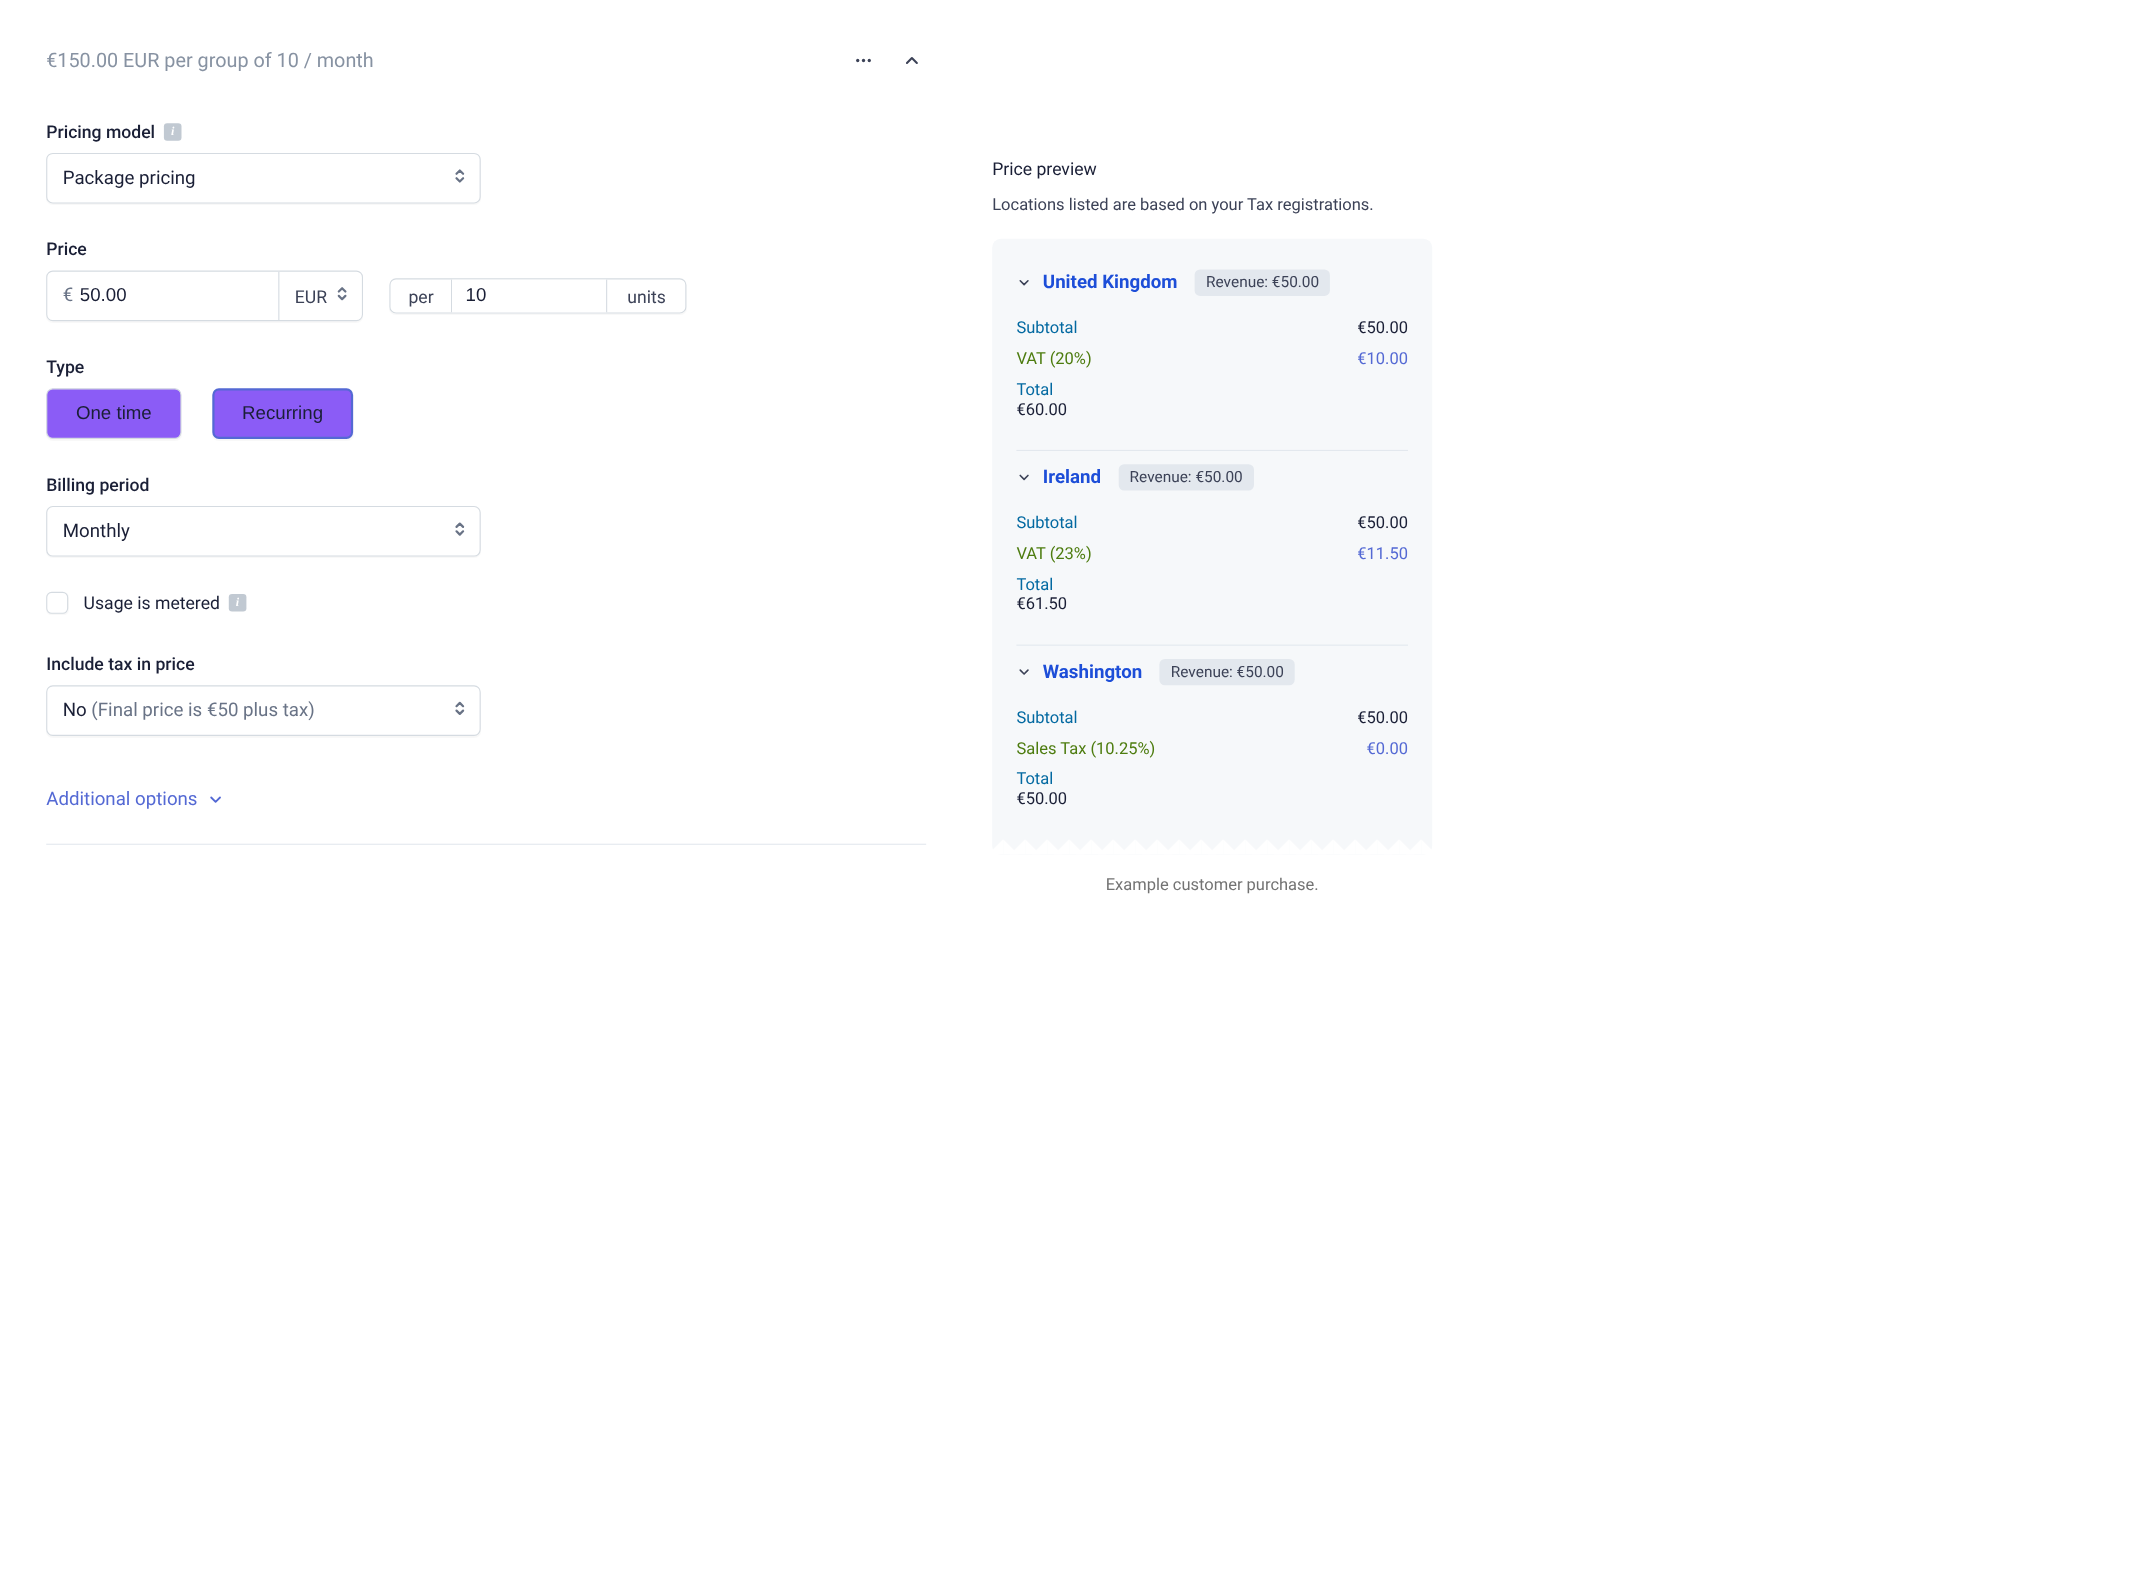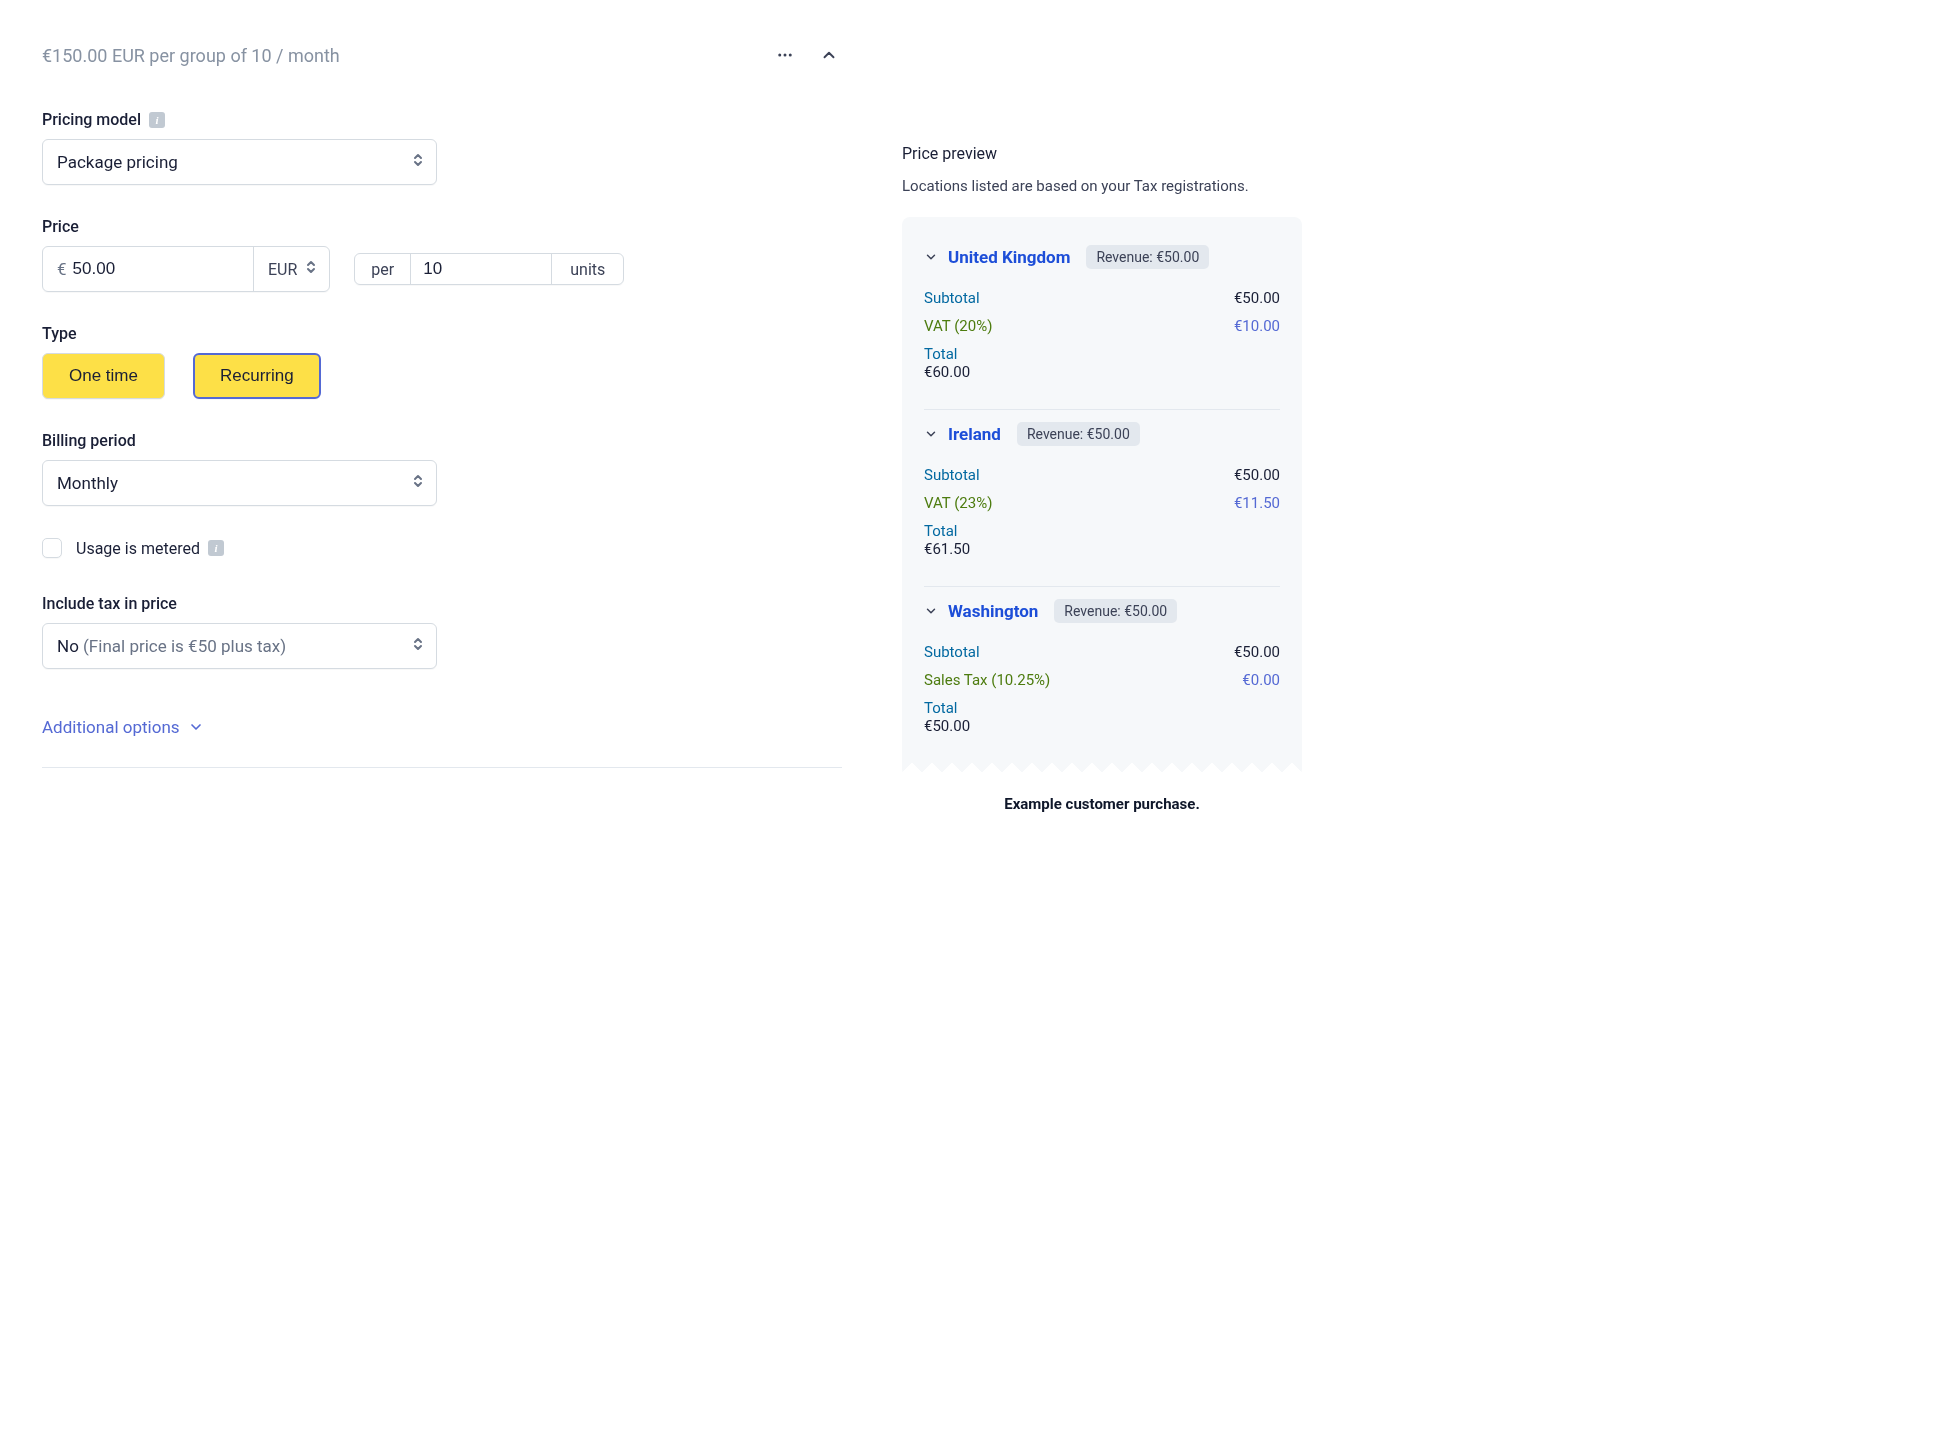--- a/index.html
+++ b/index.html
@@ -165,21 +165,21 @@
   align-items: center;
   padding: 0 18px;
   font-size: 16px;
   color: #3c4257;
   border-left: 1px solid #d5dbe1;
 }
 
 .type-toggle { display: flex; gap: 28px; }
 .type-btn {
   border: 1px solid #d5dbe1;
-  background: #fde047;
+  background: #8b5cf6;
   border-radius: 6px;
   padding: 12px 26px;
   font-size: 17px;
   color: #1a1f36;
   cursor: pointer;
   box-shadow: 0 1px 1px rgba(0,0,0,0.03);
 }
 .type-btn.active {
   border: 2px solid #5469d4;
   padding: 11px 25px;
@@ -278,24 +278,23 @@
   margin: 0 -22px;
   background:
     linear-gradient(-45deg, #fff 10px, transparent 0),
     linear-gradient(45deg, #fff 10px, transparent 0);
   background-size: 20px 20px;
   background-position: bottom;
   background-repeat: repeat-x;
 }
 .example-note {
   text-align: center;
-  color: #0f172a;
+  color: #737373;
   font-size: 15px;
   margin-top: 18px;
-  font-weight: bold;
 }
 </style>
 </head>
 <body>
 
 <div class="container">
   <div class="left-col">
 
     <div class="summary-row">
       <div class="summary-text">€150.00 EUR per group of 10 / month</div>

